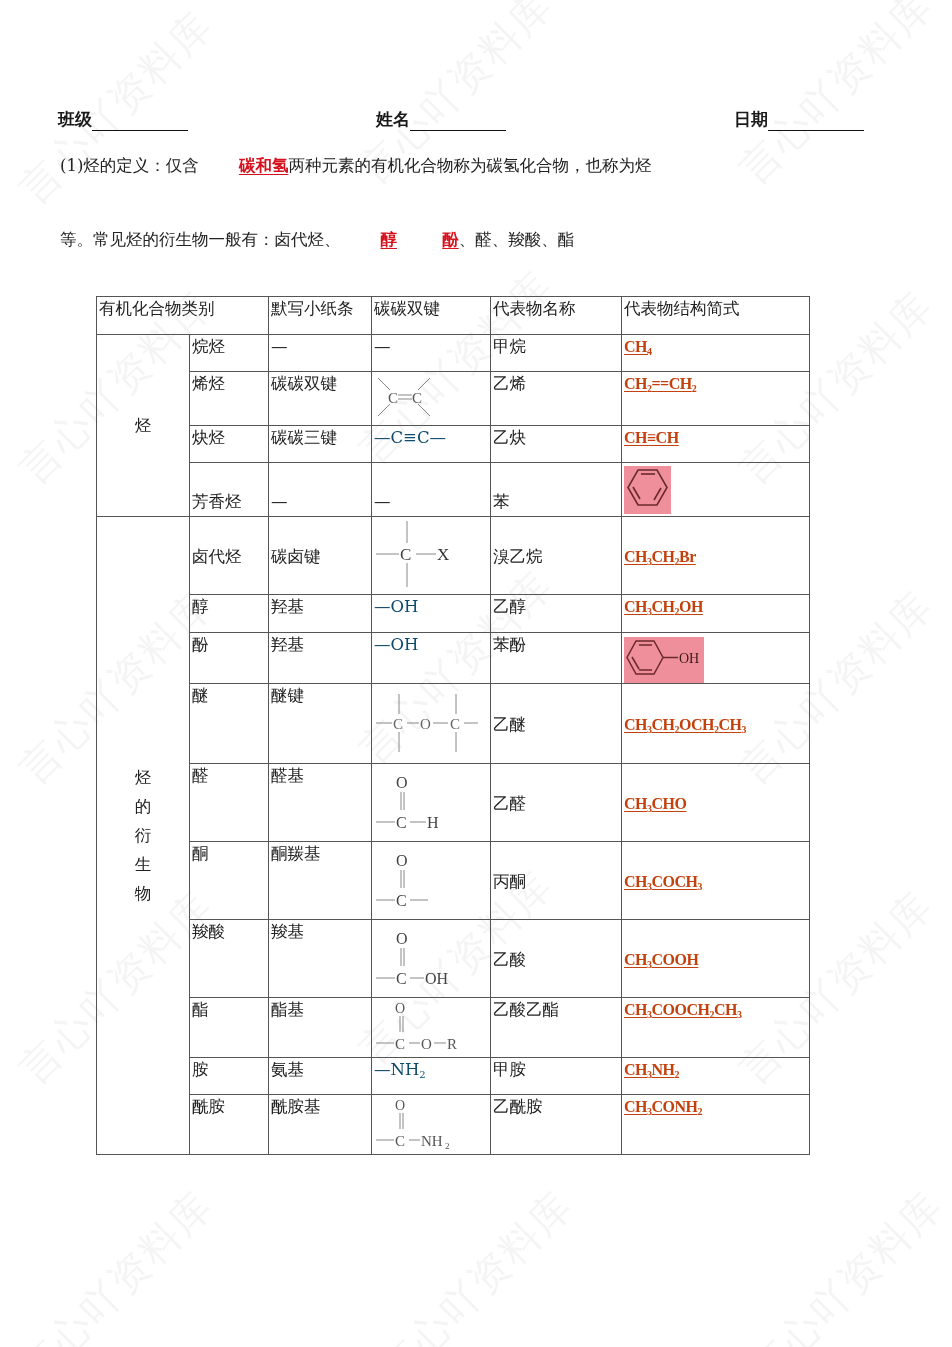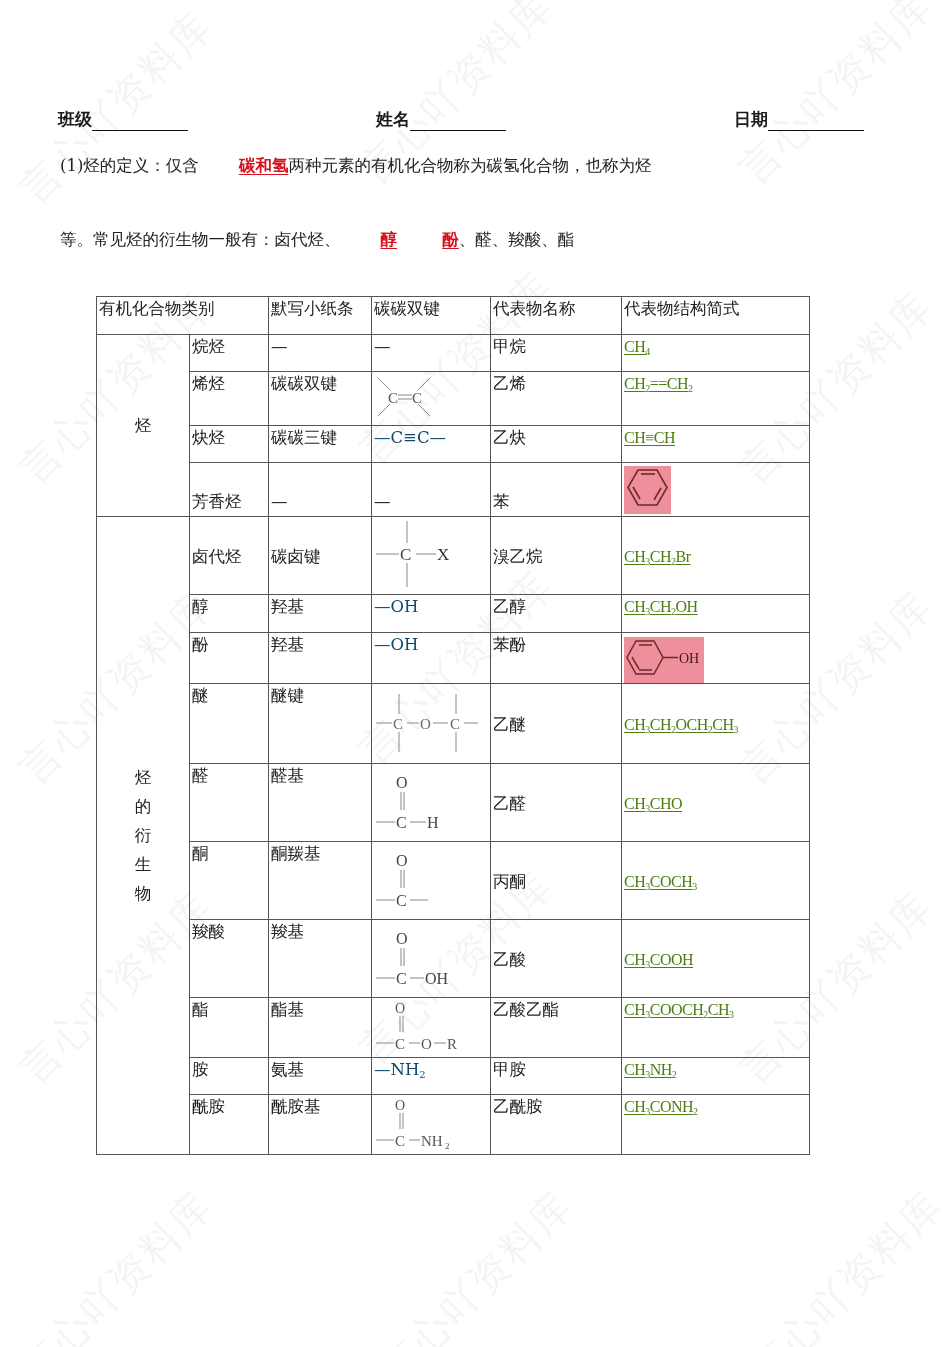--- a/index.html
+++ b/index.html
@@ -29,21 +29,21 @@
     position: absolute; left: 96px; top: 296px; border-collapse: collapse; table-layout: fixed;
     width: 713px; font-size: 16.5px; color: #222;
   }
   table.fg td {
     border: 1px solid #555; padding: 2px 0 0 2px; vertical-align: top; line-height: 20px;
     white-space: nowrap; overflow: hidden;
   }
   table.fg td.mid { vertical-align: middle; }
   table.fg td.center { text-align: center; vertical-align: middle; padding: 0; }
   .vert { display: flex; flex-direction: column; align-items: center; line-height: 29px; }
-  .formula { color: #4d7c0f; text-decoration: underline; text-underline-offset: 2px; font-family: "Liberation Serif", serif; font-size: 16px; letter-spacing: -0.5px; }
+  .formula { color: #c2410c; text-decoration: underline; text-underline-offset: 2px; font-family: "Liberation Serif", serif; font-size: 16px; letter-spacing: -0.5px; font-weight: bold; }
   .struct { color: #0c4a6e; }
   .mol-box { background: #ef8f9c; display: inline-block; }
   svg text { font-family: "Liberation Serif", serif; }
 </style>
 </head>
 <body>
 
 <div class="watermark-layer">
   <div class="wm" style="left:-10px;top:80px;">言心吖资料库</div>
   <div class="wm" style="left:330px;top:60px;">言心吖资料库</div>

